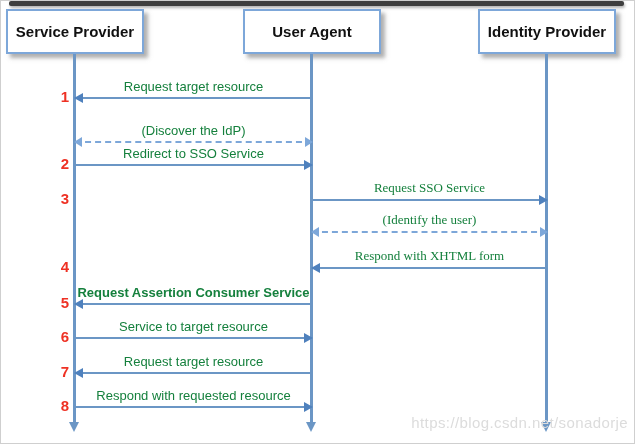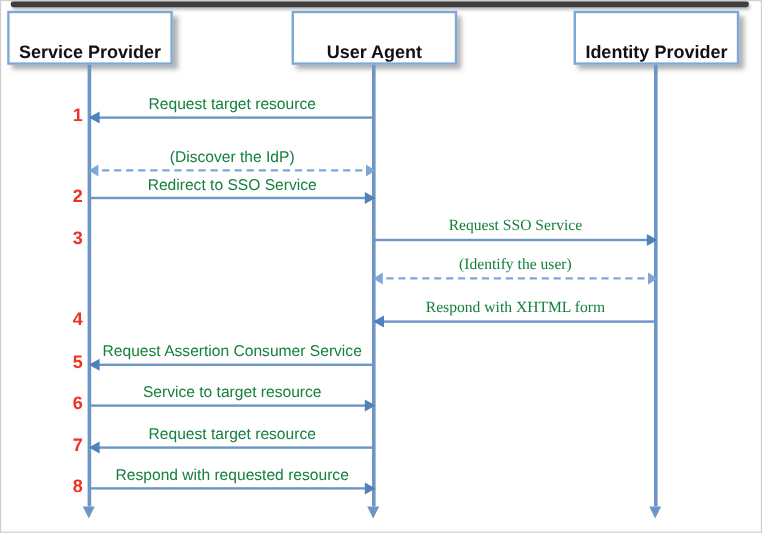--- a/index.html
+++ b/index.html
@@ -14,21 +14,21 @@
   .top-bar {
     position:absolute; left:8px; top:0; width:615px; height:5px;
     background:#3e3e3e; border-radius:2px;
     box-shadow:1px 2px 3px rgba(0,0,0,0.30);
   }
 
   .actor-box {
     position:absolute; top:8px; width:138px; height:45px;
     background:#ffffff; border:2px solid #7da7d9;
     box-shadow:4px 4px 4px rgba(110,110,110,0.55);
-    display:flex; align-items:flex-end; justify-content:center;
+    display:flex; align-items:center; justify-content:center;
     font-weight:bold; font-size:15px; color:#111;
   }
   .actor-sp  { left:5px; }
   .actor-ua  { left:242px; }
   .actor-idp { left:477px; }
 
   .lifeline {
     position:absolute; top:53px; width:3px; height:368px; background:#6b96c5;
   }
   .ll-sp  { left:72px; }
@@ -68,21 +68,21 @@
     font-weight:bold; font-size:15px; color:#ee3124; line-height:18px;
   }
 
   .watermark {
     position:absolute; right:6px; bottom:12px;
     font-size:15px; color:#dcdcdc; letter-spacing:0.4px;
   }
 
   
   .m0 { top:74px; }  .m1 { top:118px; } .m2 { top:141px; } .m3 { top:176px; }
-  .m4 { top:208px; } .m5 { top:244px; } .m6 { top:280px; } .m7 { top:314px; }
+  .m4 { top:208px; } .m5 { top:244px; } .m6 { top:280px;font-weight:bold; } .m7 { top:314px; }
   .m8 { top:349px; } .m9 { top:383px; }
   .s0 { top:87px; }  .s2 { top:154px; } .s3 { top:189px; } .s5 { top:257px; }
   .s6 { top:293px; } .s7 { top:327px; } .s8 { top:362px; } .s9 { top:396px; }
 </style>
 </head>
 <body>
 
 <div class="stage">
 
   <div class="top-bar"></div>
@@ -165,14 +165,15 @@
     <div class="msg-line"></div>
     <div class="head head-left"></div>
   </div>
 
   <div class="msg m9 span-sp-ua">
     <div class="msg-label">Respond with requested resource</div>
     <div class="msg-line"></div>
     <div class="head head-right"></div>
   </div>
 
+  <div class="watermark">https://blog.csdn.net/sonadorje</div>
 
 </div>
 
 </body></html>

